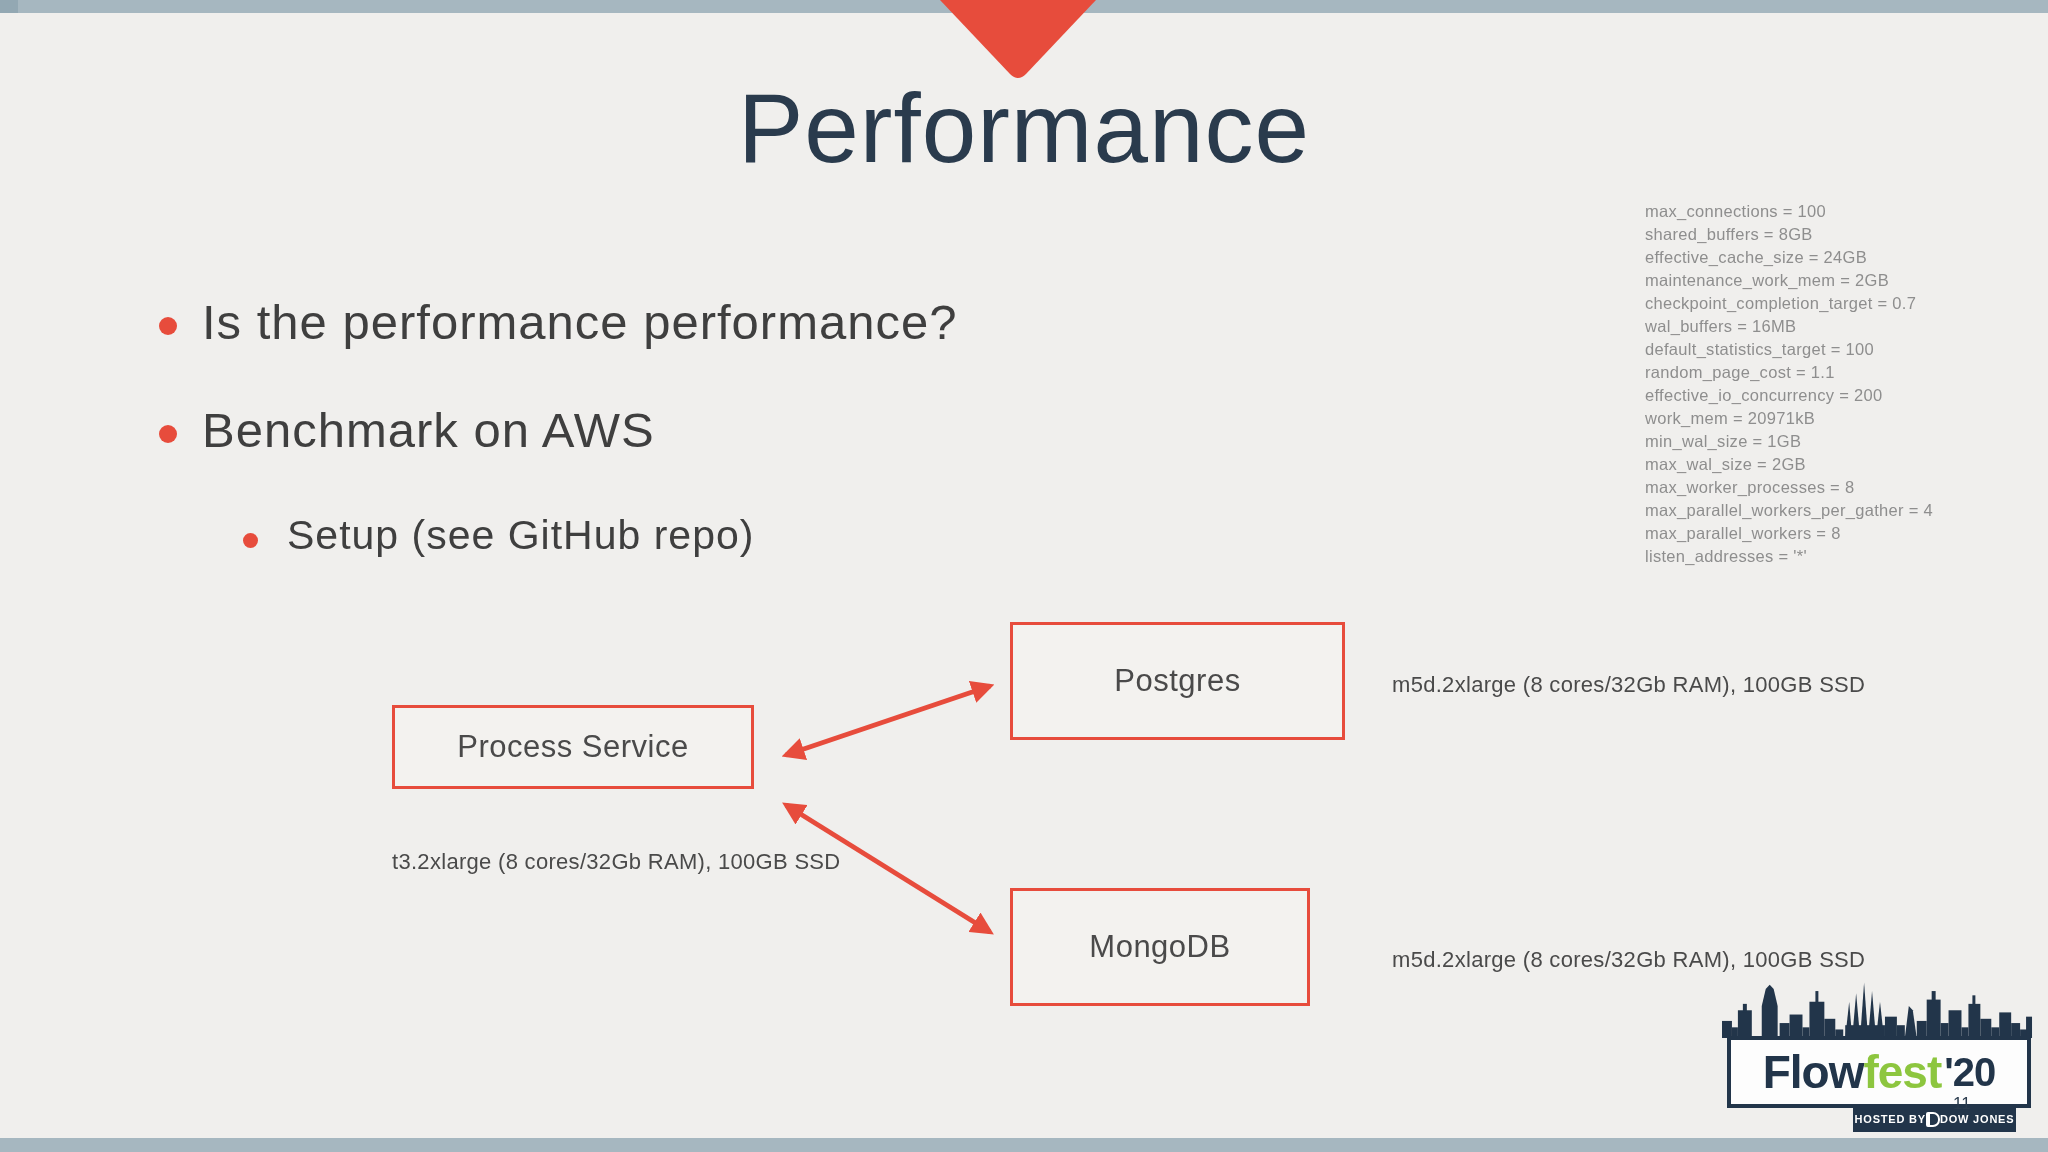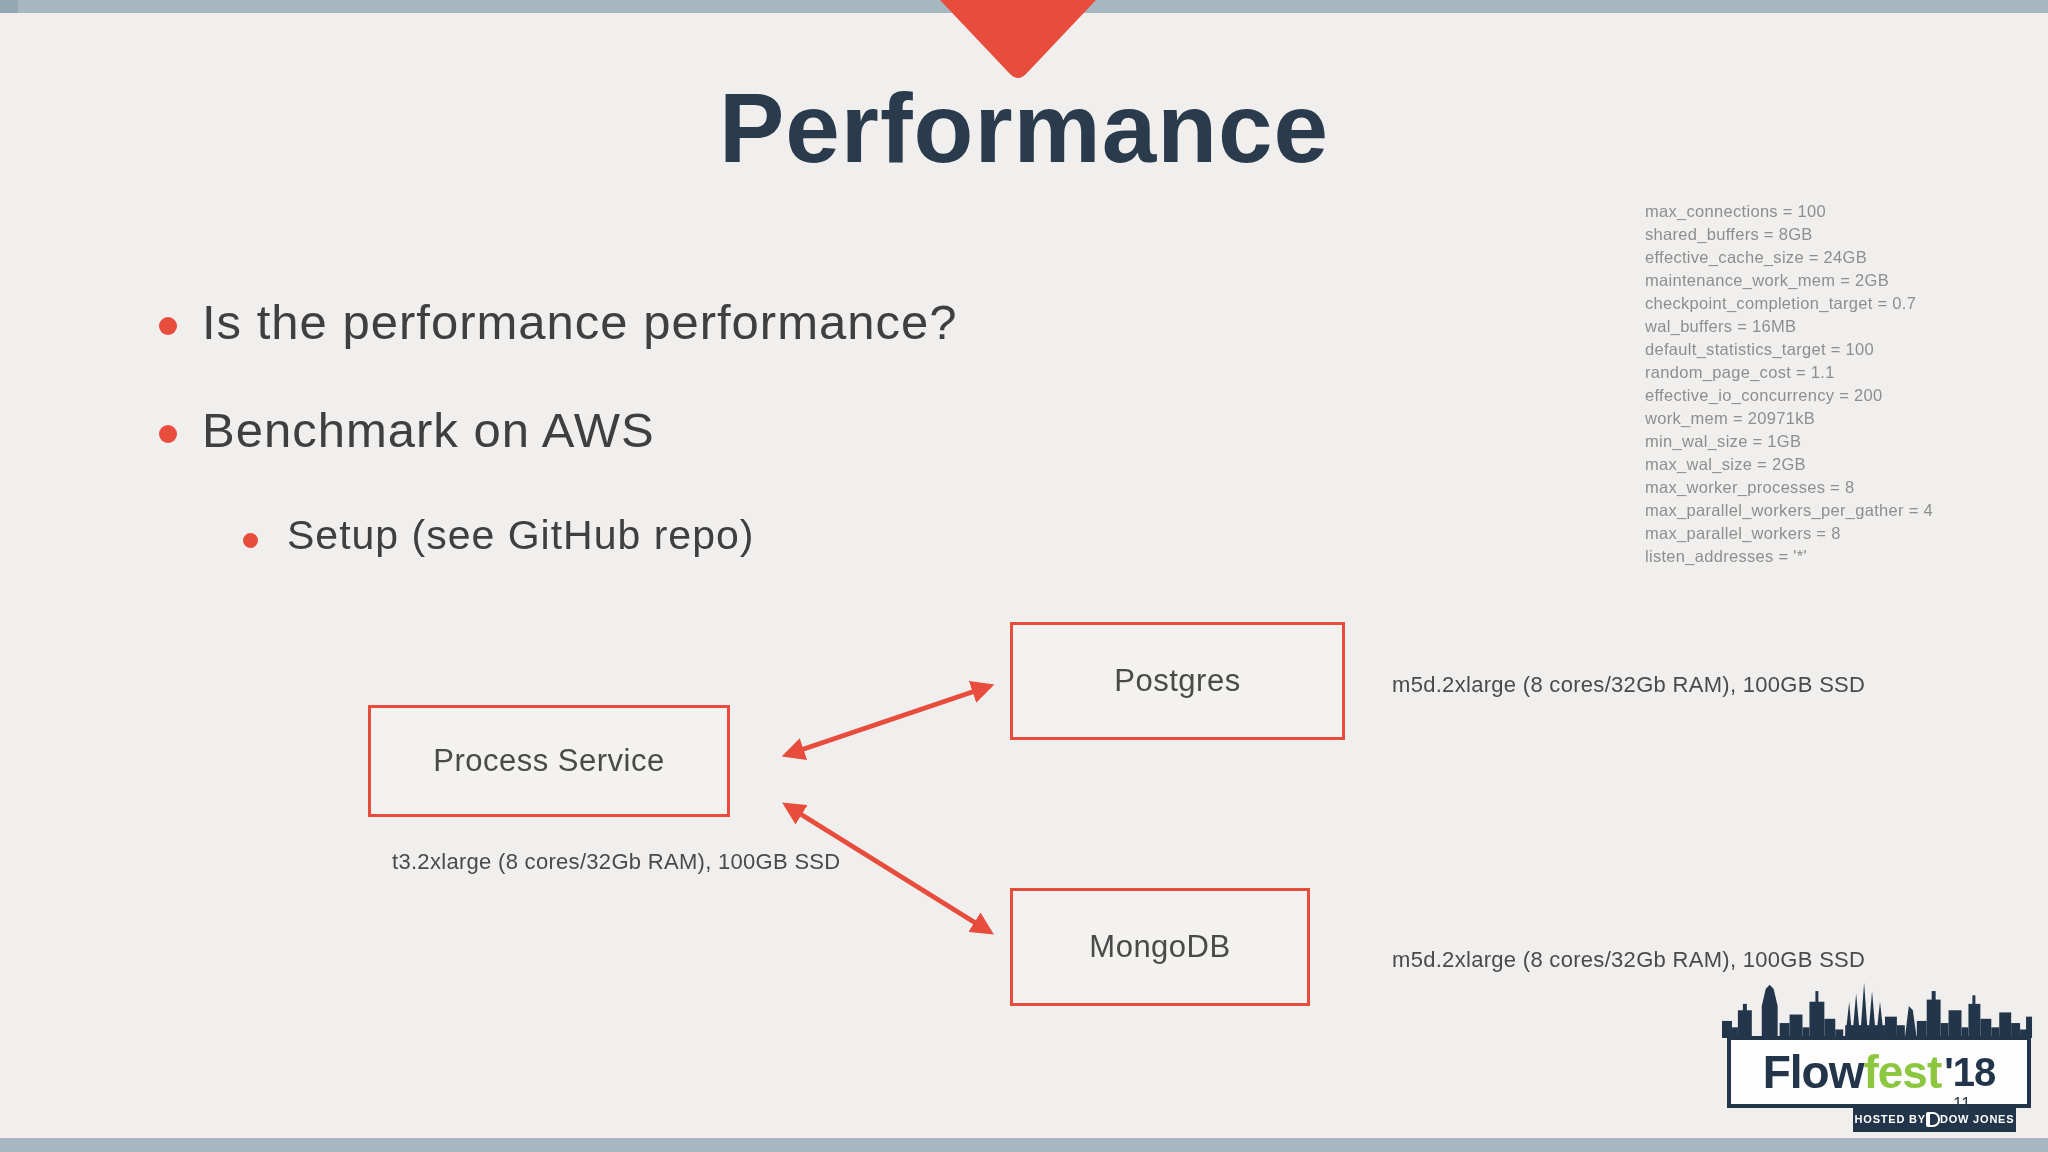--- a/index.html
+++ b/index.html
@@ -18,40 +18,40 @@
   #slide{position:relative;width:2048px;height:1152px;background:var(--bg);overflow:hidden;}
 
   .frame-bar{position:absolute;left:0;width:2048px;height:14px;background:var(--bar);}
   .frame-bar.top{top:0;height:13px;}
   .frame-bar.bottom{top:1138px;}
   .bar-chip{position:absolute;left:0;top:0;width:18px;height:13px;background:#93a8b3;}
 
   .pointer-svg{position:absolute;left:935px;top:0;width:166px;height:84px;}
 
   .page-title{position:absolute;left:0;top:72px;width:2048px;text-align:center;
-    font-size:98px;font-weight:700;letter-spacing:1px;color:var(--navy);}
+    font-size:98px;font-weight:400;letter-spacing:1px;color:var(--navy);}
 
   .bullet-dot{position:absolute;background:var(--red);border-radius:50%;width:18px;height:18px;}
   .bullet-text{position:absolute;color:var(--body-text);font-size:49px;letter-spacing:1px;white-space:nowrap;}
   .dot-1{left:159px;top:317px;}
   .txt-1{left:202px;top:294px;}
   .dot-2{left:159px;top:425px;}
   .txt-2{left:202px;top:402px;}
   .dot-3{left:243px;top:533px;width:15px;height:15px;}
   .txt-3{left:287px;top:512px;font-size:41px;}
 
   .config-block{position:absolute;left:1645px;top:200px;width:330px;
     color:var(--config-text);font-size:16.5px;line-height:23px;letter-spacing:0.3px;white-space:nowrap;}
 
   .arrows-svg{position:absolute;left:0;top:0;width:2048px;height:1152px;pointer-events:none;}
 
   .node{position:absolute;border:3px solid var(--red);background:#f3f2ef;
     display:flex;align-items:center;justify-content:center;
     font-size:31px;color:#4a4a4a;letter-spacing:0.5px;}
-  .node-process{left:368px;top:705px;width:362px;height:112px;}
+  .node-process{left:392px;top:705px;width:362px;height:84px;}
   .node-postgres{left:1010px;top:622px;width:335px;height:118px;}
   .node-mongodb{left:1010px;top:888px;width:300px;height:118px;}
 
   .instance-label{position:absolute;color:#4a4a4a;font-size:22px;letter-spacing:0.3px;white-space:nowrap;}
   .inst-process{left:392px;top:849px;}
   .inst-postgres{left:1392px;top:672px;}
   .inst-mongodb{left:1392px;top:947px;}
 
   .logo{position:absolute;left:1720px;top:974px;width:318px;height:162px;}
   .skyline{position:absolute;left:2px;top:0;width:314px;height:64px;fill:var(--logo-navy);}
@@ -168,21 +168,21 @@
         <rect x="260" y="42" width="11" height="18"></rect>
       <rect x="271" y="50" width="8" height="10"></rect>
         <rect x="279" y="36" width="12" height="24"></rect>
       <rect x="291" y="46" width="9" height="14"></rect>
         <rect x="300" y="52" width="10" height="8"></rect>
       <rect x="306" y="40" width="6" height="20"></rect>
     </svg>
     <div class="logo-box">
       <span class="flow">Flow</span>
         <span class="fest">fest</span>
-        <span class="year">'18</span>
+        <span class="year">'20</span>
     </div>
     <div class="hosted-bar">
       <span class="hb-text">HOSTED BY</span>
       <span class="dj-glyph"></span>
       <span class="hb-text">DOW JONES</span>
     </div>
   </div>
 
   <div class="page-number">11</div>
 

